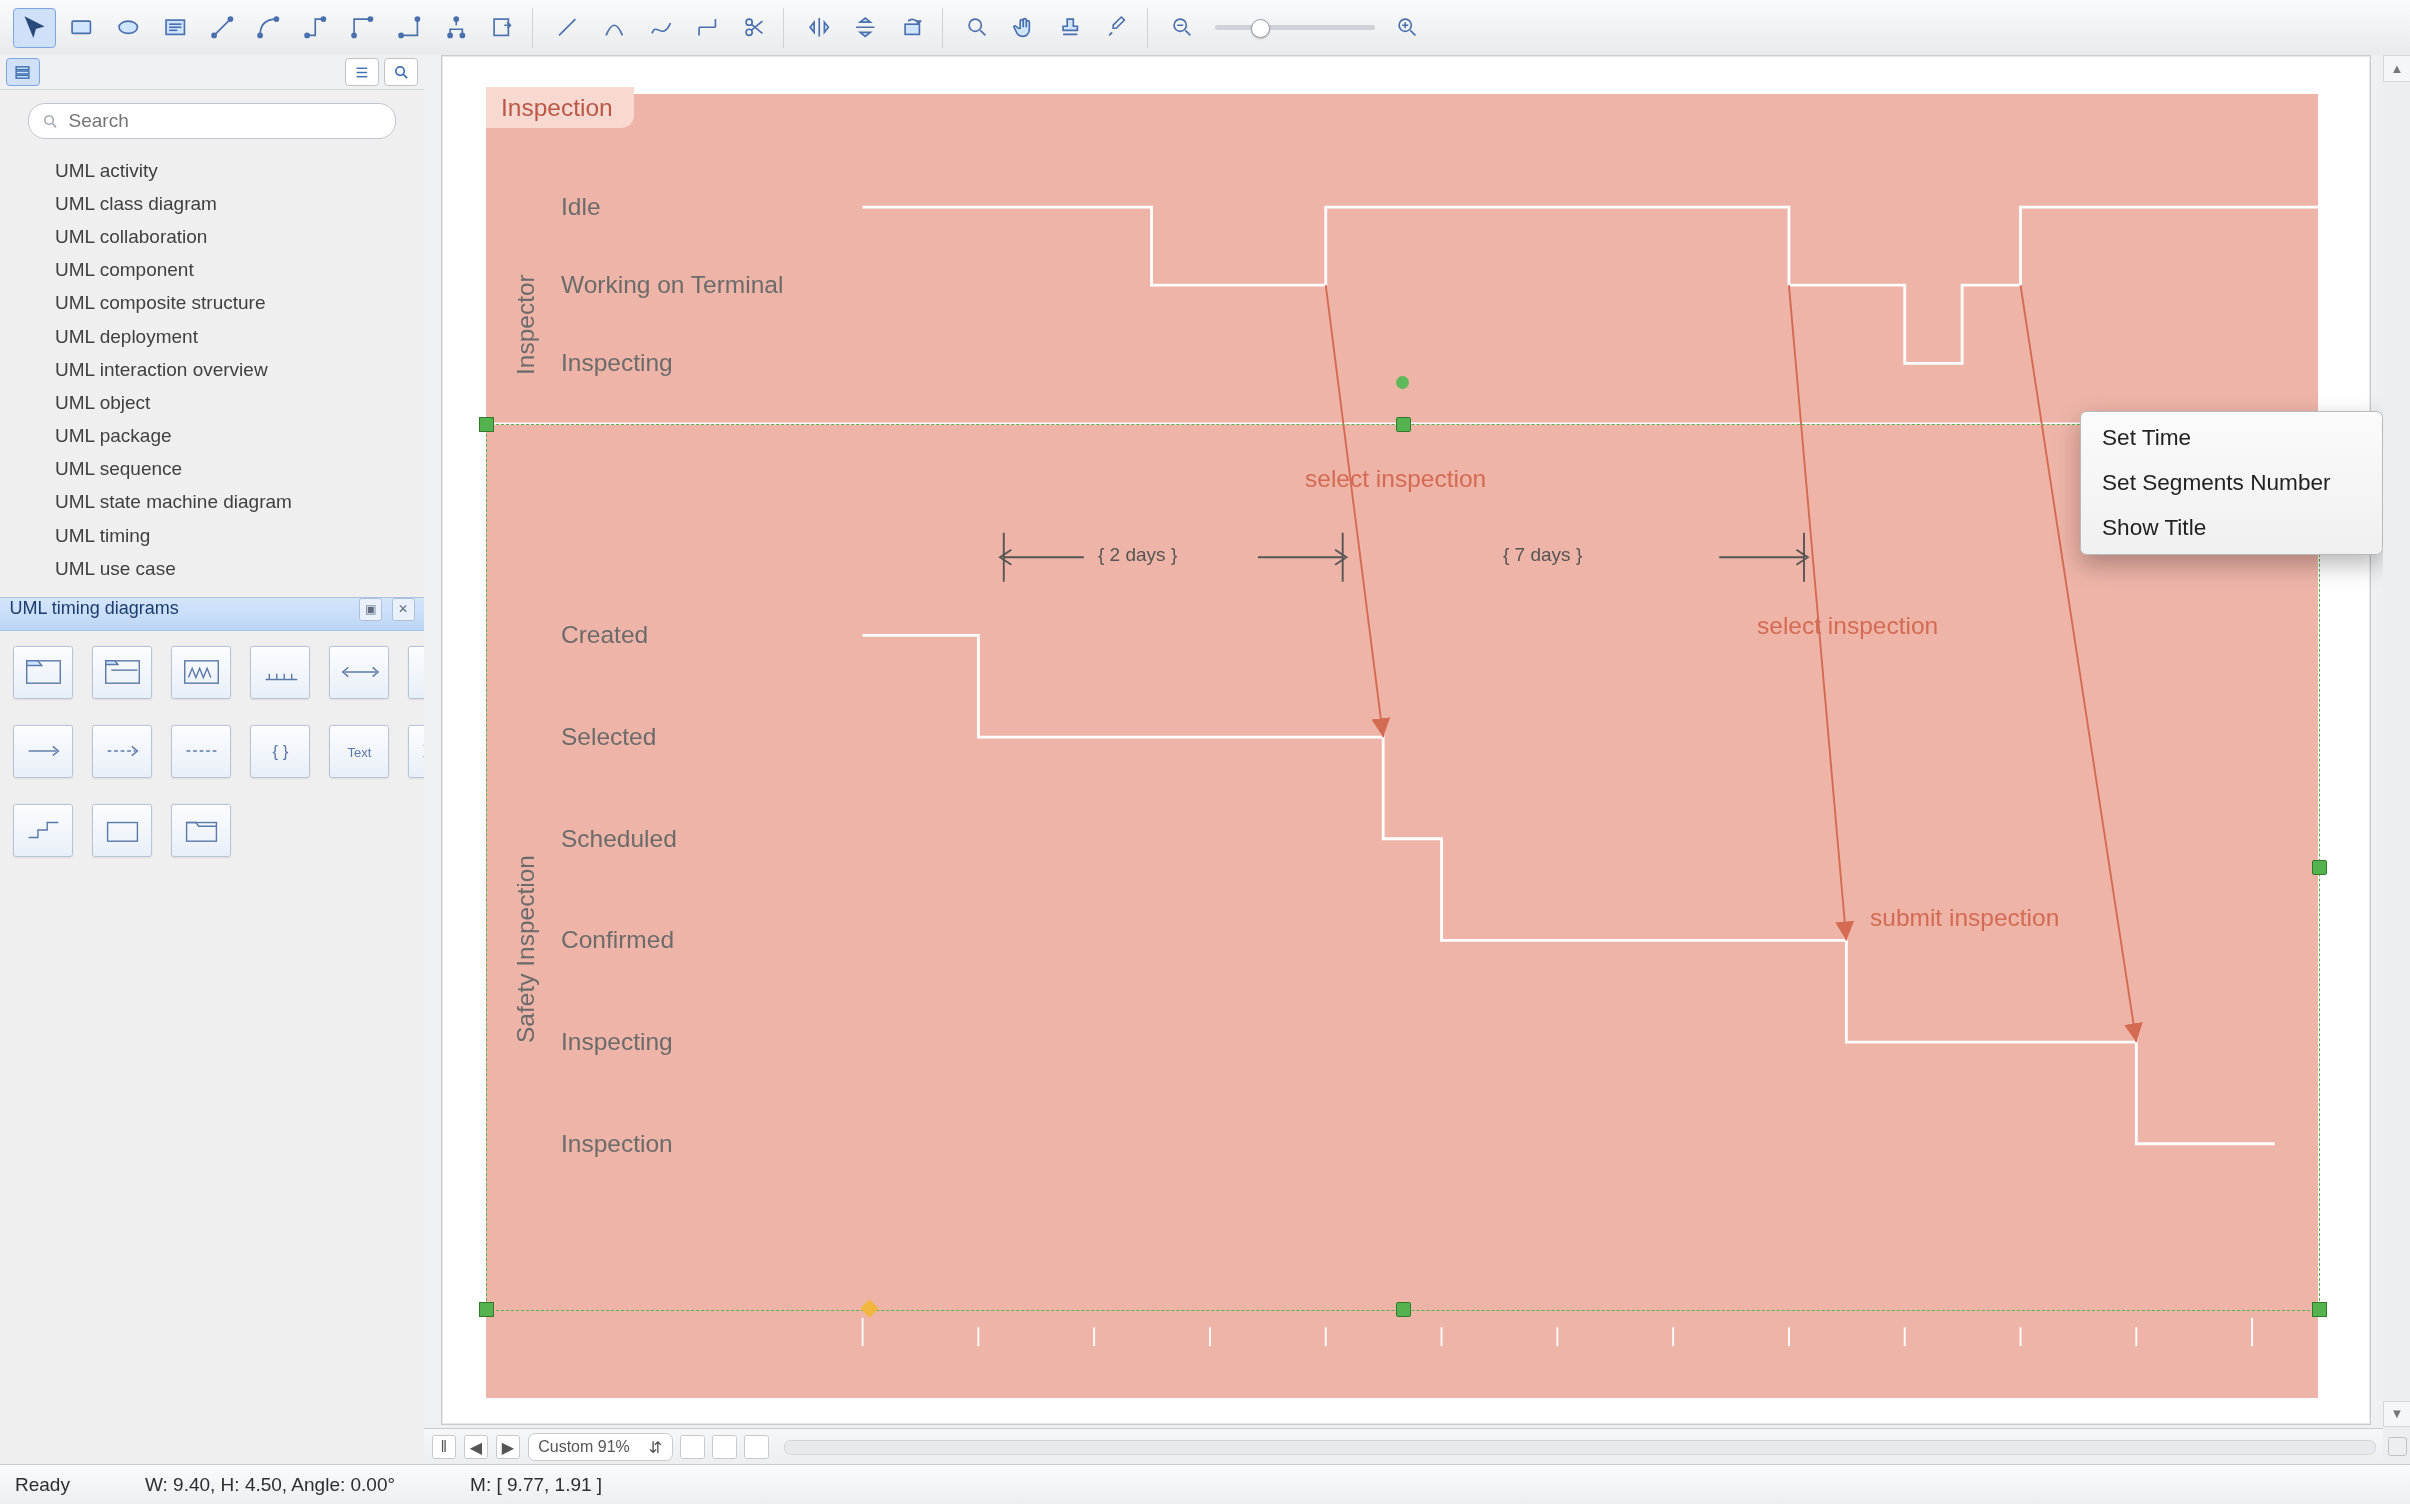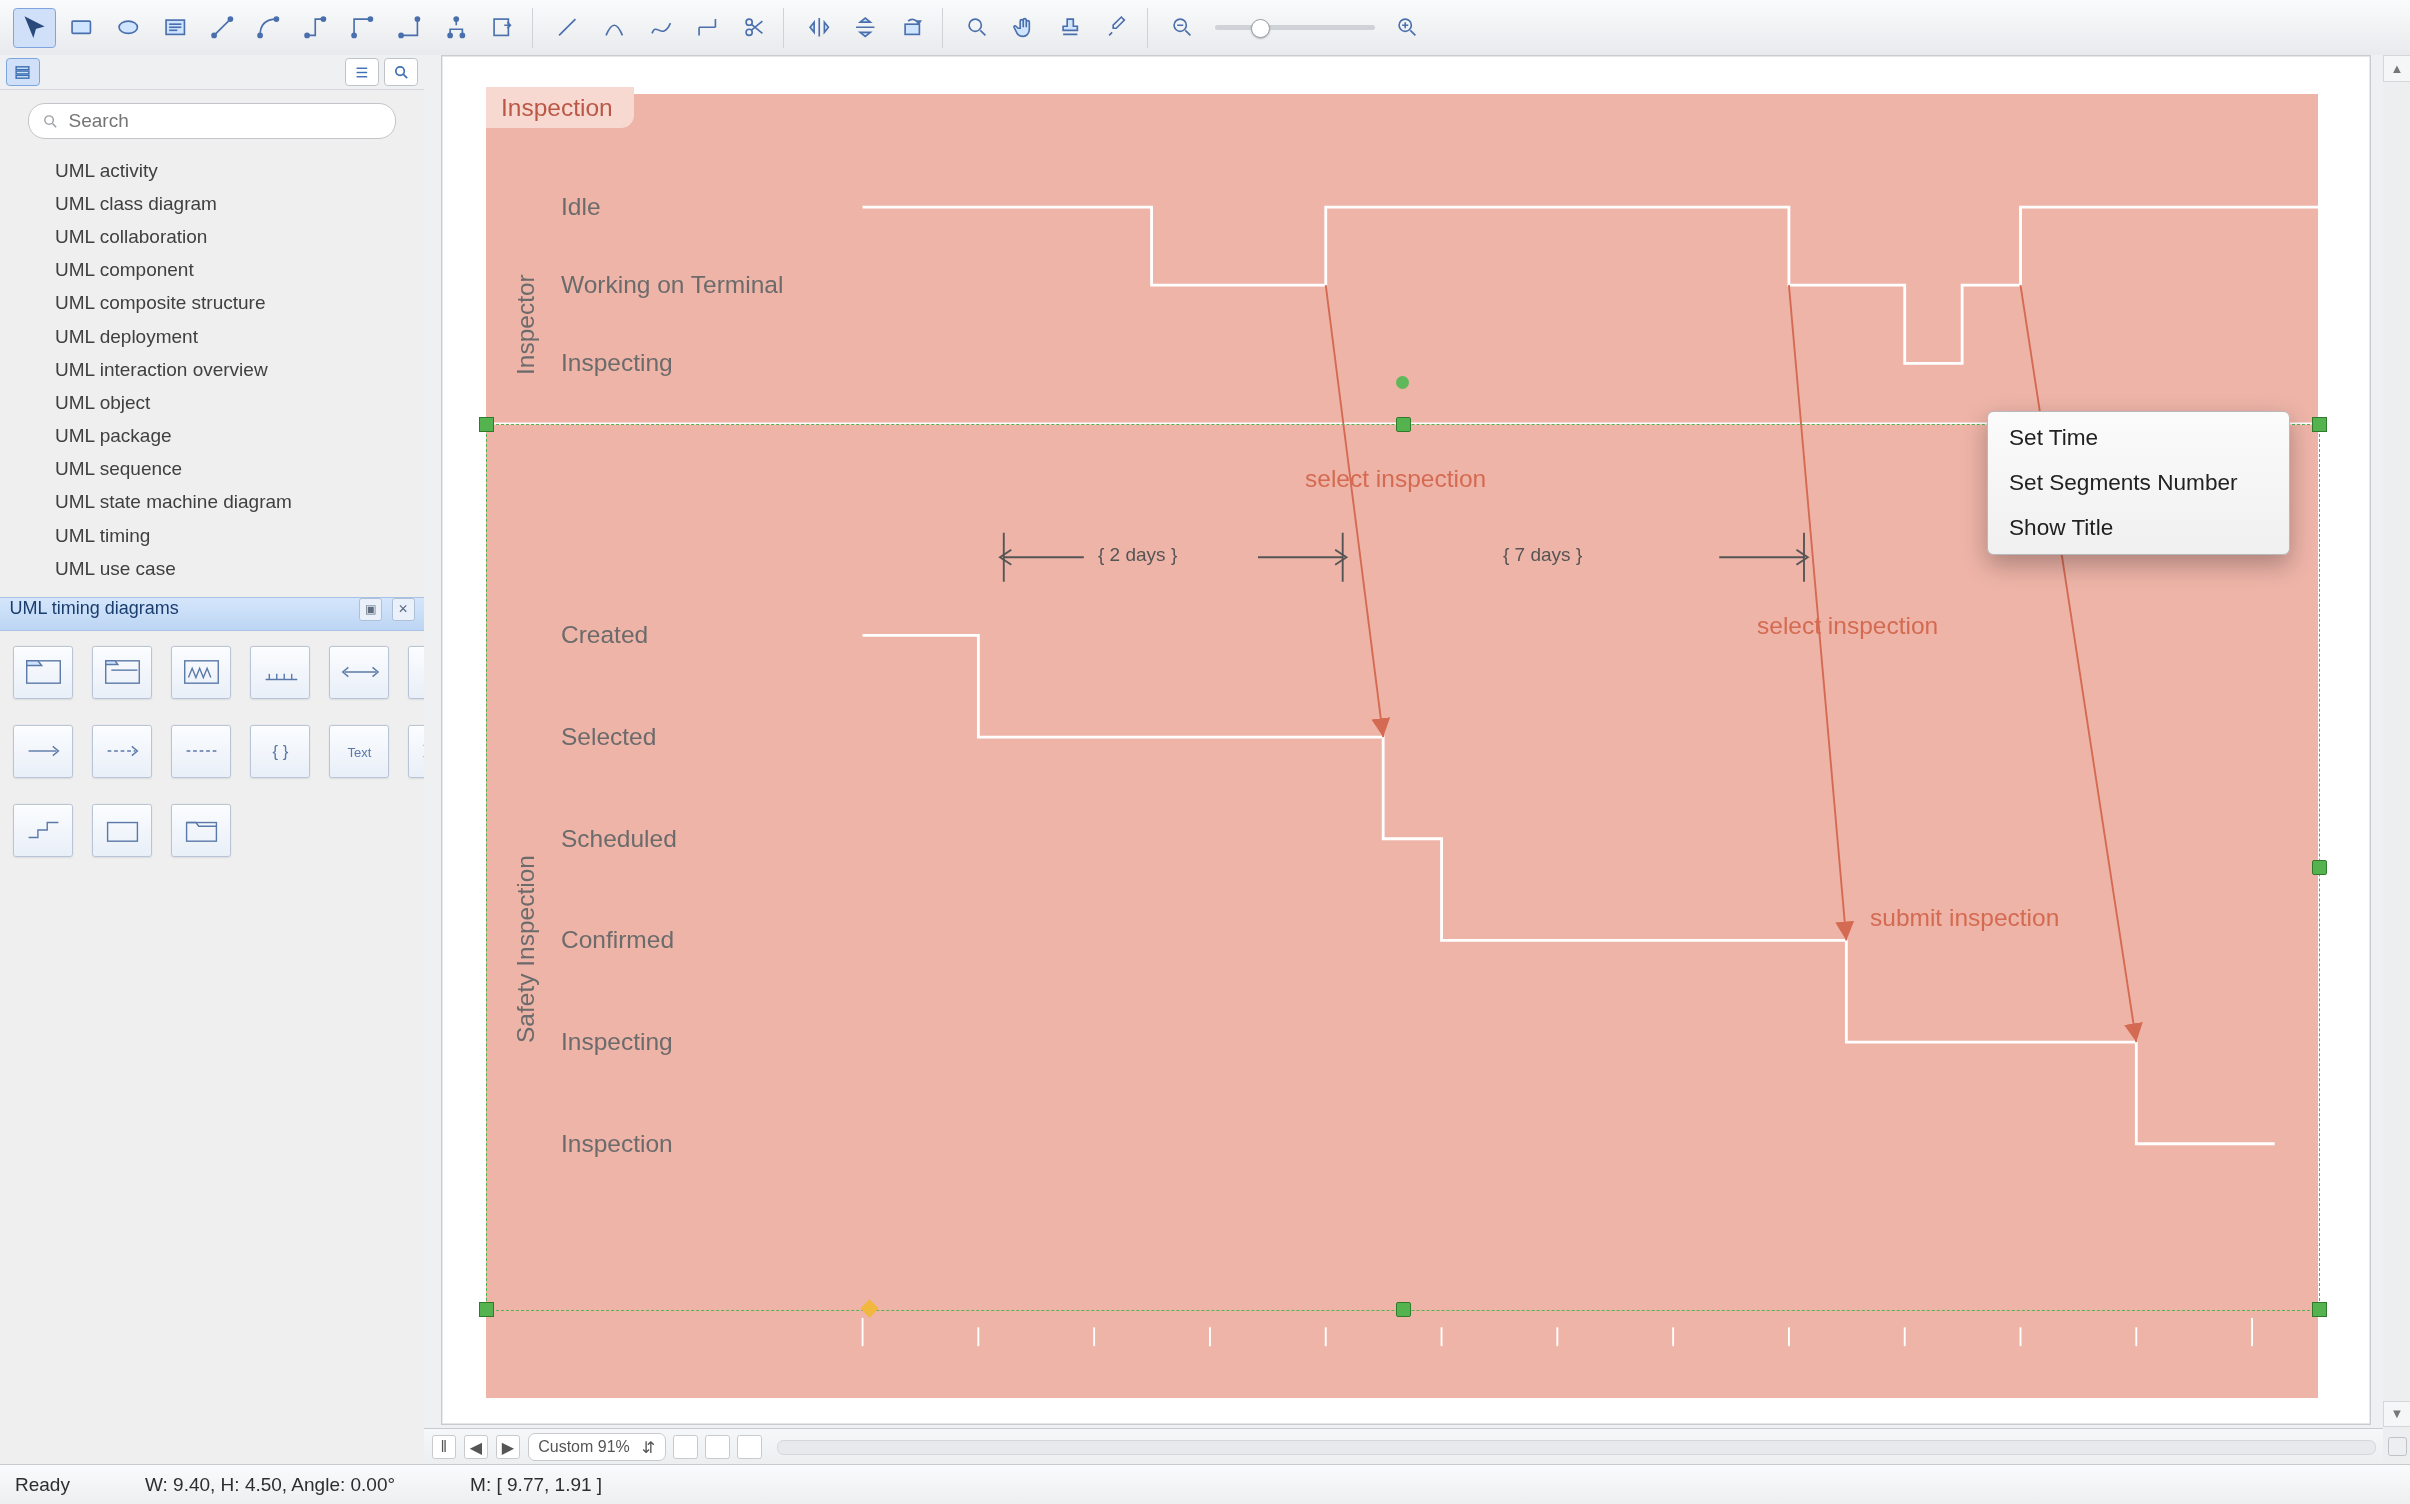--- a/index.html
+++ b/index.html
@@ -73,21 +73,21 @@
 
 
 #vscroll{position:absolute;right:0;top:55px;width:28px;bottom:40px;background:#eceef0}
 #vscroll .up,#vscroll .down{position:absolute;left:0;right:0;height:24.5px;background:#f5f6f7;border:0.9px solid #d4d6d9;display:flex;align-items:center;justify-content:center;color:#777;font-size:13px}
 #vscroll .up{top:0}#vscroll .down{bottom:38px}
 #vscroll .corner{position:absolute;left:0;right:0;bottom:0;height:38px;background:#eceef0;display:flex;align-items:center;justify-content:center}
 #vscroll .corner span{width:17px;height:17px;border:0.9px solid #bfc3c8;border-radius:2.8px}
 
 
 #docbar{position:absolute;left:424px;right:28px;bottom:40px;height:36px;background:linear-gradient(#f6f7f8,#eceef0);border-top:0.9px solid #c8cacd;display:flex;align-items:center;gap:7.5px;padding:0 7.5px;font-size:16px;color:#555}
-#docbar .pill{height:26px;padding:0 9.4px;border:0.9px solid #c8cacd;border-radius:7px;display:flex;align-items:center;background:#fff;gap:12px}
+#docbar .pill{height:26px;padding:0 9.4px;border:0.9px solid #c8cacd;border-radius:7px;display:flex;align-items:center;background:#fff;gap:19px}
 #docbar .mini{width:22.6px;height:22.6px;border:0.9px solid #c8cacd;border-radius:2.8px;background:#fff;display:flex;align-items:center;justify-content:center}
 #docbar .hscroll{flex:1;height:13px;background:#e7e9ec;border:0.9px solid #d4d6d9;border-radius:6.6px;margin-left:7.5px}
 
 #status{position:absolute;left:0;right:0;bottom:0;height:40px;background:linear-gradient(#fafbfc,#eceef0);border-top:0.9px solid #c8cacd;display:flex;align-items:center;padding:0 15px;font-size:19px;color:#2e2e2e;gap:75px}
 </style>
 </head>
 <body>
 
 <div id="app" style="transform: scale(1);">
 
@@ -497,21 +497,21 @@
           <div class="axis-tick" style="left: 1100px; top: 1368px;">6</div>
           <div class="axis-tick" style="left: 1216px; top: 1368px;">7</div>
           <div class="axis-tick" style="left: 1331px; top: 1368px;">8</div>
           <div class="axis-tick" style="left: 1447px; top: 1368px;">9</div>
           <div class="axis-tick" style="left: 1563px; top: 1368px;">10</div>
           <div class="axis-tick" style="left: 1679px; top: 1368px;">11</div>
           <div class="axis-tick" style="left: 1795px; top: 1368px;">12</div>
         </div>
     </div>
 
-    <div id="ctx" style="left:1563px;top:356px">
+    <div id="ctx" style="left:1656px;top:356px">
       <div class="mi">Set Time</div>
       <div class="mi">Set Segments Number</div>
       <div class="mi">Show Title</div>
     </div>
   </div>
 
   <div id="vscroll">
     <div class="up">▲</div>
     <div class="down">▼</div>
     <div class="corner">

